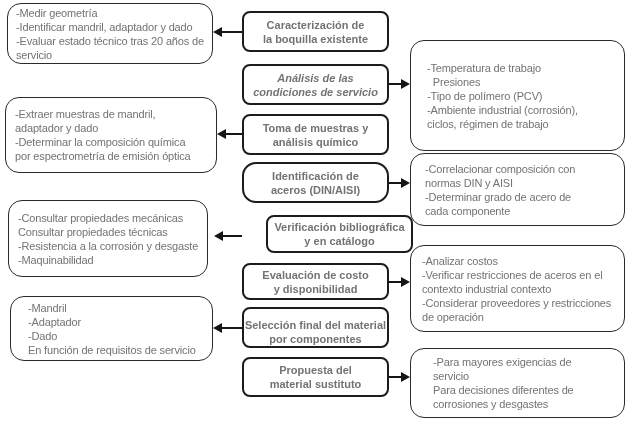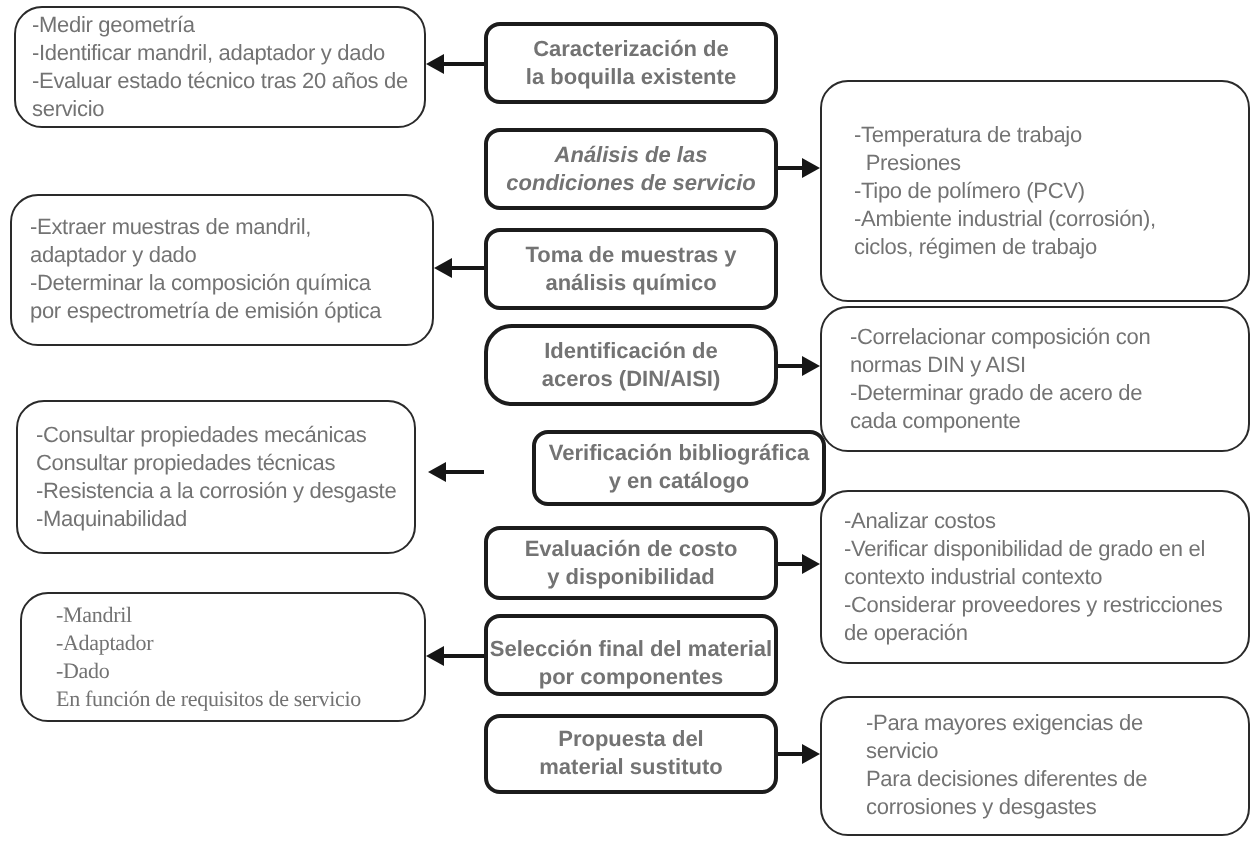--- a/index.html
+++ b/index.html
@@ -61,21 +61,21 @@
     <div class="sline">por espectrometría de emisión óptica</div>
   </div>
 
   <div class="sbox" style="left:8px;top:200px;width:200px;height:77px;padding:0 4px 0 9px;">
     <div class="sline">-Consultar propiedades mecánicas</div>
     <div class="sline">Consultar propiedades técnicas</div>
     <div class="sline">-Resistencia a la corrosión y desgaste</div>
     <div class="sline">-Maquinabilidad</div>
   </div>
 
-  <div class="sbox" style="left:10px;top:296px;width:203px;height:65px;padding:0 4px 0 17px;font-family:Liberation Serif, serif;">
+  <div class="sbox" style="left:10px;top:296px;width:203px;height:65px;padding:0 4px 0 17px;">
     <div class="sline">-Mandril</div>
     <div class="sline">-Adaptador</div>
     <div class="sline">-Dado</div>
     <div class="sline">En función de requisitos de servicio</div>
   </div>
 
   <div class="cbox" style="top:11px;height:41px;">
     <span class="clabel">Caracterización de
 la boquilla existente</span>
   </div>
@@ -125,21 +125,21 @@
 
   <div class="sbox" style="left:410px;top:153px;width:215px;height:73px;padding:0 4px 0 14px;">
     <div class="sline">-Correlacionar composición con</div>
     <div class="sline">normas DIN y AISI</div>
     <div class="sline">-Determinar grado de acero de</div>
     <div class="sline">cada componente</div>
   </div>
 
   <div class="sbox" style="left:410px;top:245px;width:215px;height:87px;padding:0 2px 0 11px;">
     <div class="sline">-Analizar costos</div>
-    <div class="sline">-Verificar disponibilidad de grado en el</div>
+    <div class="sline">-Verificar restricciones de aceros en el</div>
     <div class="sline">contexto industrial contexto</div>
     <div class="sline">-Considerar proveedores y restricciones</div>
     <div class="sline">de operación</div>
   </div>
 
   <div class="sbox" style="left:410px;top:348px;width:215px;height:70px;padding:0 4px 0 22px;justify-content:center;">
     <div class="sline">-Para mayores exigencias de</div>
     <div class="sline">servicio</div>
     <div class="sline">Para decisiones diferentes de</div>
     <div class="sline">corrosiones y desgastes</div>

